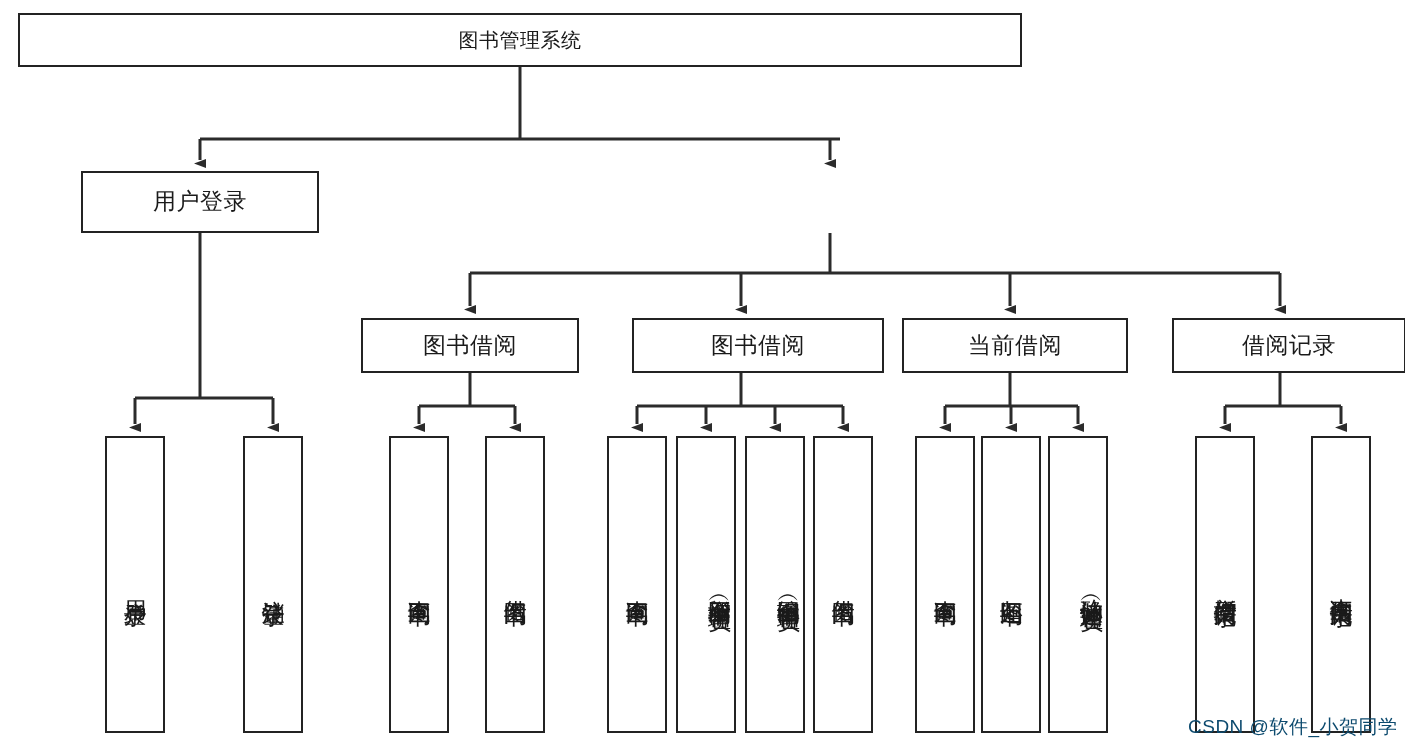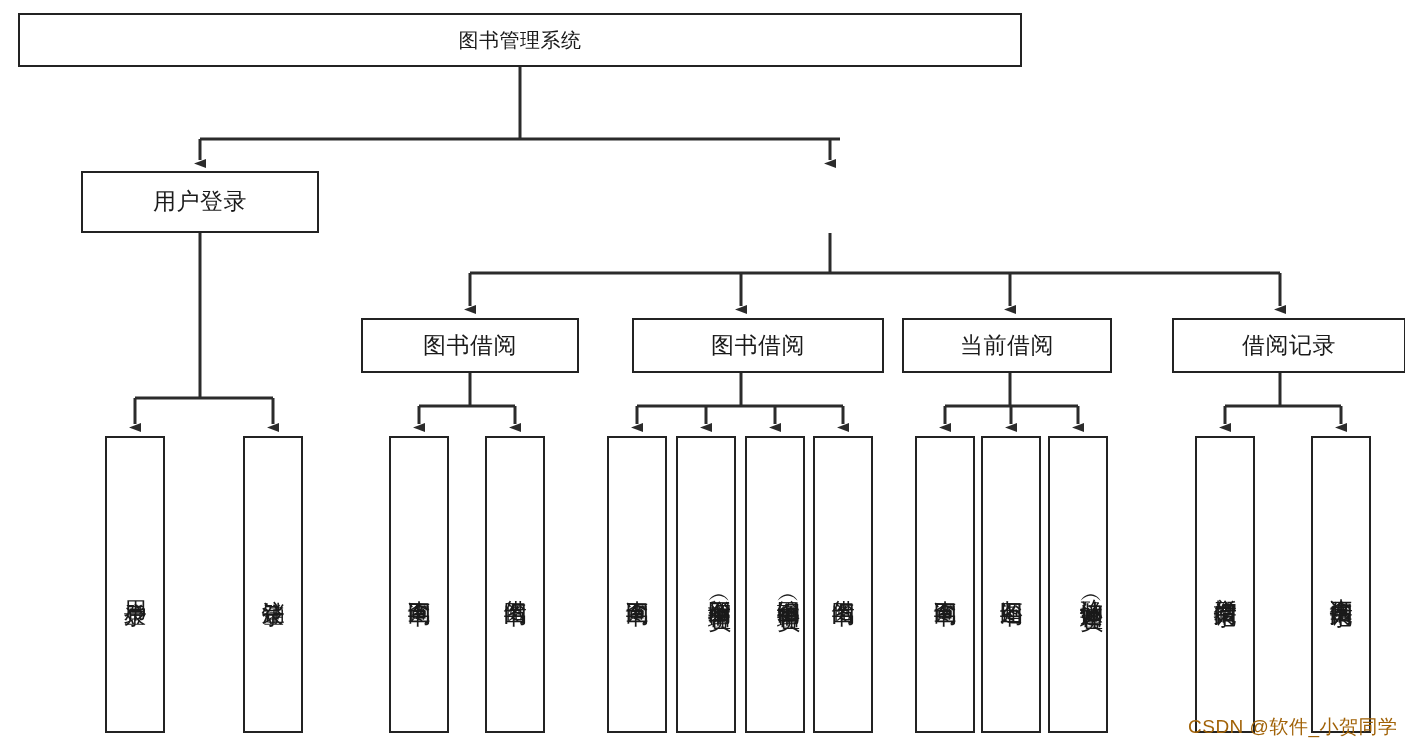--- a/index.html
+++ b/index.html
@@ -57,21 +57,21 @@
     top: 0;
     width: 1405px;
     height: 747px;
     pointer-events: none;
   }
   .watermark {
     position: absolute;
     left: 1188px;
     top: 714px;
     font-size: 19px;
-    color: #a16207;
+    color: #0c4a6e;
     white-space: nowrap;
     letter-spacing: 0.5px;
   }
 </style>
 </head>
 <body>
 
 <div id="canvas">
 
   <svg class="edges" viewBox="0 0 1405 747">
@@ -131,21 +131,21 @@
   <div class="node node-h" id="node-l2-0" style="left: 81px; top: 171px; width: 238px; height: 62px;">
     <span>用户登录</span>
   </div>
 
   <div class="node node-h" id="node-l3-0" style="left: 361px; top: 318px; width: 218px; height: 55px;">
     <span>图书借阅</span>
   </div>
   <div class="node node-h" id="node-l3-1" style="left: 632px; top: 318px; width: 252px; height: 55px;">
     <span>图书借阅</span>
   </div>
-  <div class="node node-h" id="node-l3-2" style="left: 902px; top: 318px; width: 210px; height: 55px;">
+  <div class="node node-h" id="node-l3-2" style="left: 902px; top: 318px; width: 226px; height: 55px;">
     <span>当前借阅</span>
   </div>
   <div class="node node-h" id="node-l3-3" style="left: 1172px; top: 318px; width: 234px; height: 55px;">
     <span>借阅记录</span>
   </div>
 
   <div class="node node-v vcenter" id="node-leaf-0" style="left: 105px; top: 436px; width: 60px; height: 297px;">用户登录</div>
   <div class="node node-v vcenter" id="node-leaf-1" style="left: 243px; top: 436px; width: 60px; height: 297px;">注销登录</div>
   <div class="node node-v vcenter" id="node-leaf-2" style="left: 389px; top: 436px; width: 60px; height: 297px;">查询图书</div>
   <div class="node node-v vcenter" id="node-leaf-3" style="left: 485px; top: 436px; width: 60px; height: 297px;">借阅图书</div>

